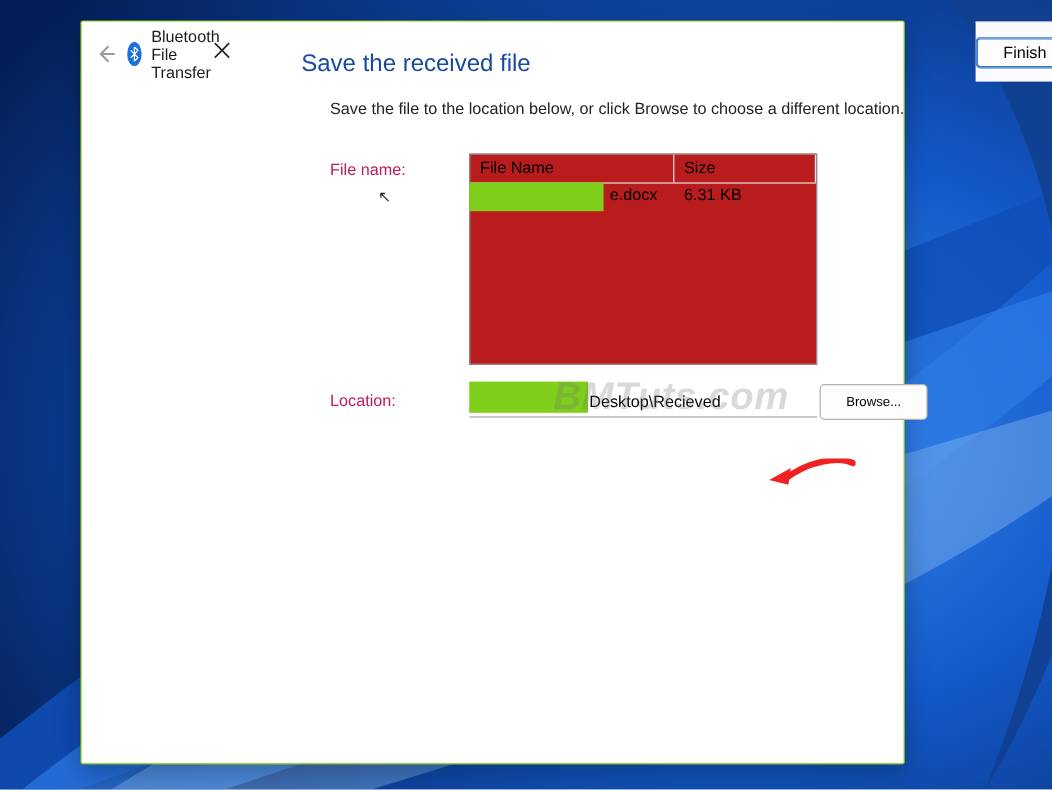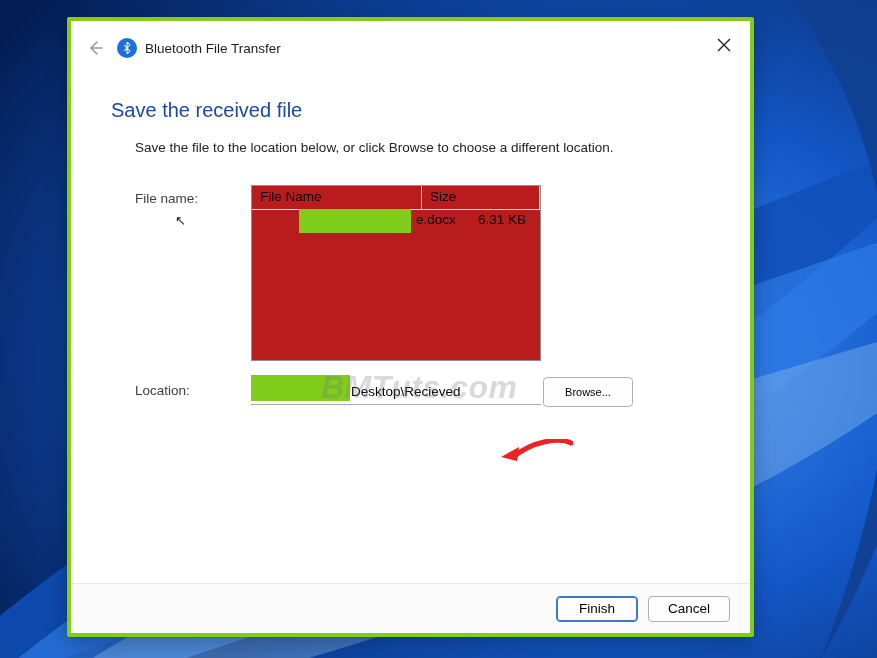--- a/index.html
+++ b/index.html
@@ -25,25 +25,25 @@
       width: 877px;
       height: 658px;
     }
     .window {
       position: absolute;
       top: 17px;
       left: 67px;
       width: 687px;
       height: 620px;
       background: #ffffff;
-      border: 4px solid #84cc16;
+      border: 1px solid #84cc16;
       border-radius: 2px;
       box-shadow: 0 6px 22px rgba(0,0,0,.28), 0 0 0 1px rgba(0,0,0,.03);
       display: flex;
-      flex-direction: column;
+      flex-direction: row;
     }
     .titlebar {
       height: 54px;
       display: flex;
       align-items: center;
       padding: 0 12px;
       position: relative;
     }
     .back-btn {
       width: 24px;
@@ -97,21 +97,21 @@
       margin: 0 0 30px 24px;
     }
     .row {
       display: flex;
       align-items: flex-start;
       margin-left: 24px;
     }
     .row-label {
       width: 116px;
       font-size: 13.5px;
-      color: #404040;
+      color: #be185d;
       padding-top: 6px;
     }
     .file-list {
       width: 290px;
       height: 176px;
       border: 1px solid #8f8f8f;
       font-size: 13.5px;
       position: relative;
       background: #b91c1c;
     }
@@ -126,21 +126,20 @@
       border-right: 1px solid #e2e2e2;
     }
     .col-size {
       flex: 1;
       padding: 3px 8px;
       border-right: 1px solid #e2e2e2;
     }
     .file-row {
       display: flex;
       height: 22px;
-      margin-left: 48px;
     }
     .file-row .cell-name {
       width: 170px;
       padding: 2px 8px;
       position: relative;
     }
     .file-row .cell-size {
       flex: 1;
       padding: 2px 8px;
     }

